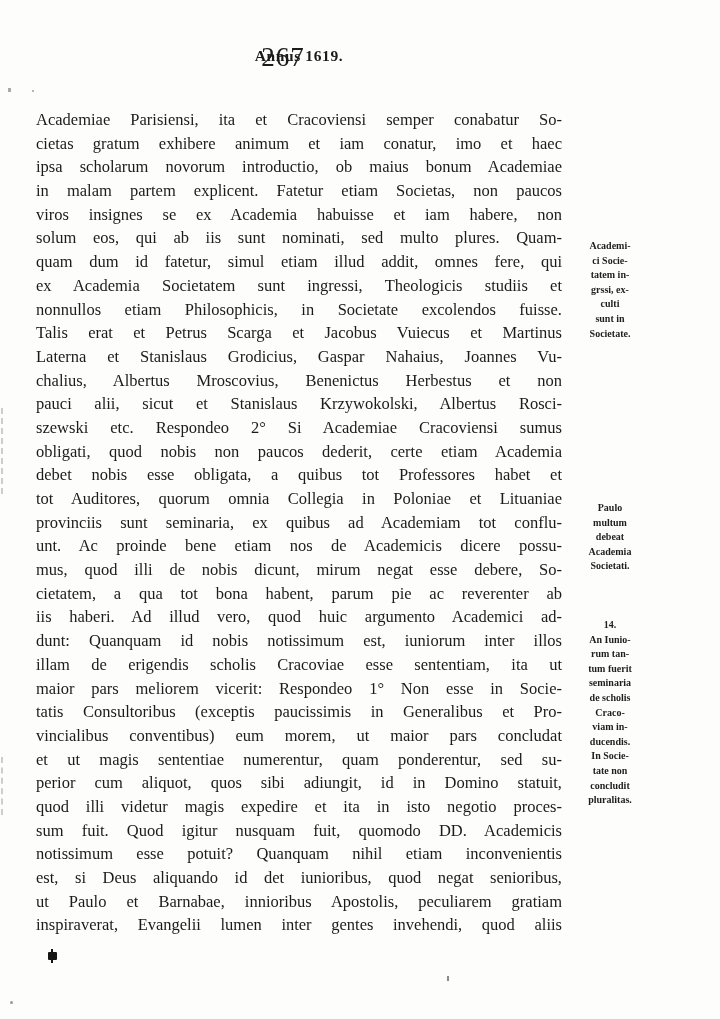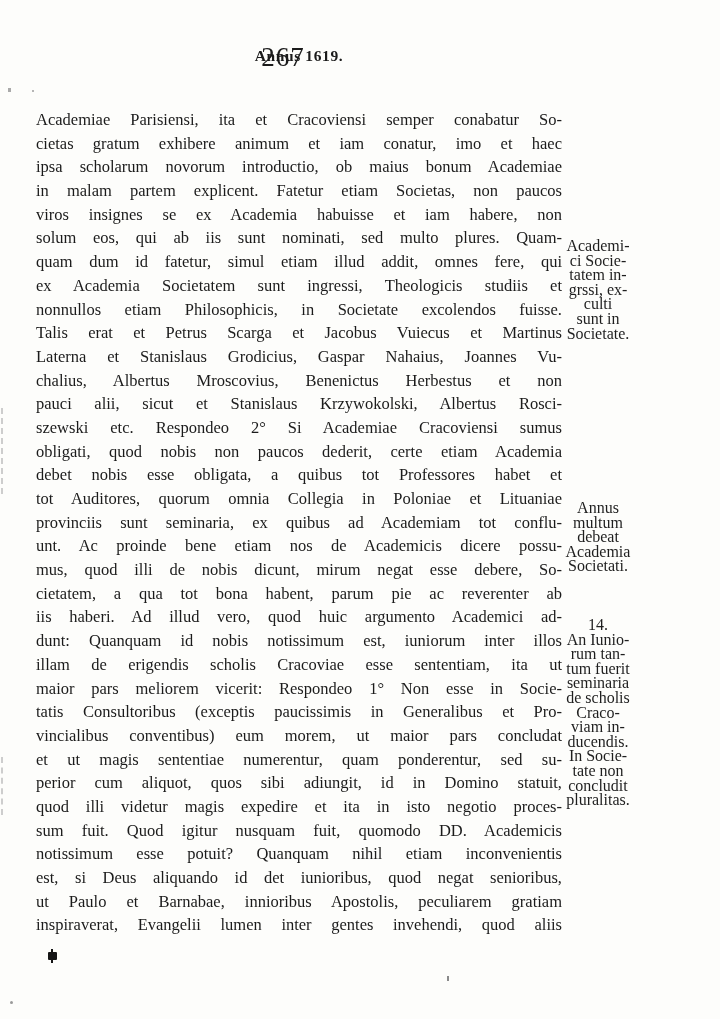--- a/index.html
+++ b/index.html
@@ -8,22 +8,22 @@
     font-family:"Liberation Serif","DejaVu Serif",serif;color:#1b1b1b;
   }
   .runhead{position:absolute;left:36px;top:47px;width:526px;text-align:center;
     font-size:15.5px;font-weight:700;letter-spacing:.6px;}
   .pagenum{position:absolute;left:20px;top:42px;width:526px;text-align:center;
     font-size:27px;font-weight:400;letter-spacing:1px;}
   .bodytext{position:absolute;left:36px;top:108px;width:526px;
     font-size:16.5px;line-height:23.7px;}
   .bline{height:23.7px;overflow:hidden;text-align:justify;text-align-last:justify;
     word-spacing:1px;}
-  .mnote{position:absolute;left:551px;width:94px;text-align:center;
-    font-size:16px;font-weight:400;line-height:14.6px;color:#1e1e1e;}
+  .mnote{position:absolute;left:563px;width:94px;text-align:center;
+    font-size:10px;font-weight:700;line-height:14.6px;color:#1e1e1e;}
   .mnote .mline{white-space:nowrap;}
   .mn1{top:239px;}
   .mn2{top:501px;}
   .mn3{top:618px;}
   .artifact{position:absolute;}
   .a-blob{left:48px;top:952px;width:9px;height:8px;background:#151515;border-radius:1px;}
   .a-blob::after{content:"";position:absolute;left:3px;top:-3px;width:2px;height:14px;background:#151515;}
   .a-tick{left:447px;top:976px;width:2px;height:5px;background:#8a8a8a;}
   .a-dot1{left:10px;top:1001px;width:3px;height:3px;background:#9a9a9a;border-radius:50%;}
   .a-dot2{left:8px;top:88px;width:3px;height:4px;background:#aaa;}
@@ -82,21 +82,21 @@
     <div class="mline">Academi-</div>
     <div class="mline">ci Socie-</div>
     <div class="mline">tatem in-</div>
     <div class="mline">grssi, ex-</div>
     <div class="mline">culti</div>
     <div class="mline">sunt in</div>
     <div class="mline">Societate.</div>
   </div>
 
   <div class="mnote mn2">
-    <div class="mline">Annus</div>
+    <div class="mline">Paulo</div>
     <div class="mline">multum</div>
     <div class="mline">debeat</div>
     <div class="mline">Academia</div>
     <div class="mline">Societati.</div>
   </div>
 
   <div class="mnote mn3">
     <div class="mline">14.</div>
     <div class="mline">An Iunio-</div>
     <div class="mline">rum tan-</div>

